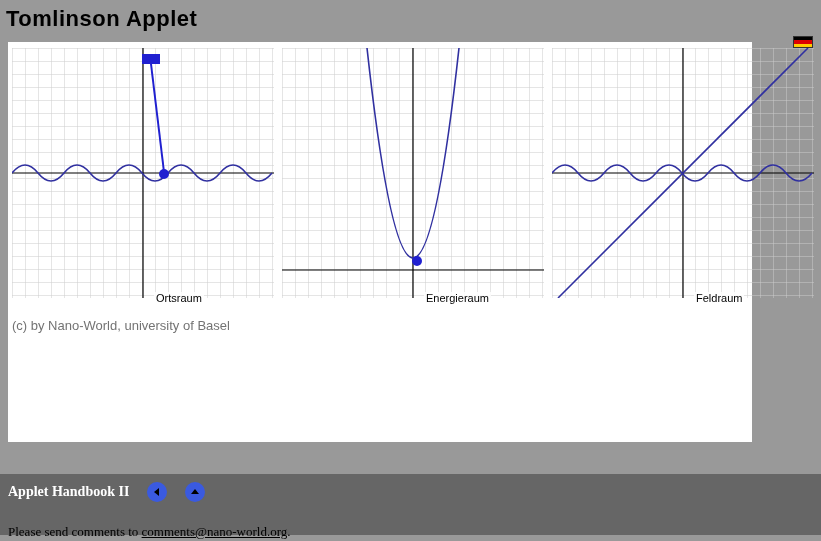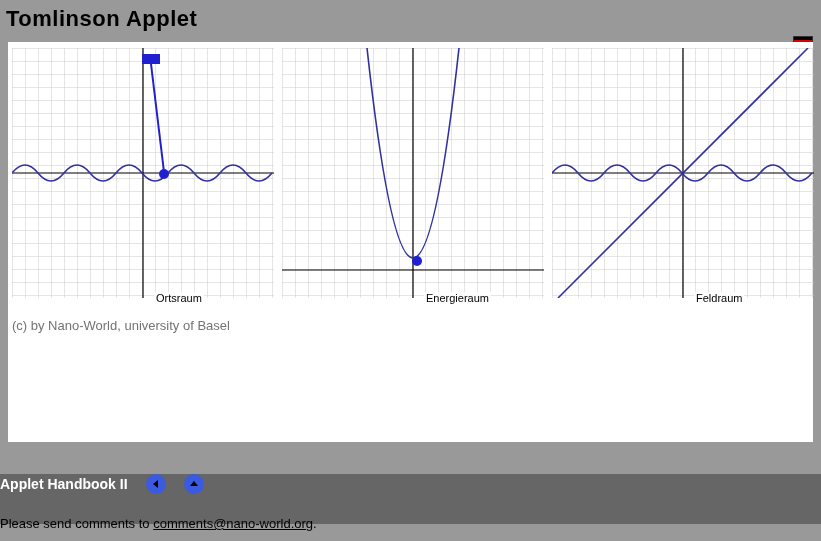--- a/index.html
+++ b/index.html
@@ -28,21 +28,21 @@
     width: 20px;
     height: 12px;
     display: flex;
     flex-direction: column;
     border: 1px solid #333;
   }
   .flag div { flex: 1; }
   .applet-area {
     background: #fff;
     margin: 0 8px;
-    width: 805px;
+    width: 744px;
     height: 400px;
     position: relative;
     padding-top: 6px;
   }
   .panels {
     display: flex;
     gap: 8px;
     padding-left: 4px;
   }
   .panel {
@@ -69,25 +69,26 @@
     position: absolute;
     left: 0; right: 0;
     top: 462px;
     height: 12px;
     background: #999;
   }
   .footer {
     position: absolute;
     left: 0; right: 0;
     top: 474px;
-    height: 50px;
+    height: 61px;
     background: #666;
     color: #fff;
     font-size: 14px;
-    padding: 0;
+    padding: 8px;
+    font-family: Liberation Serif, serif;
   }
   .nav-row {
     display: flex;
     align-items: center;
     gap: 18px;
     font-weight: bold;
   }
   .nav-icon {
     width: 20px; height: 20px;
     border-radius: 50%;

